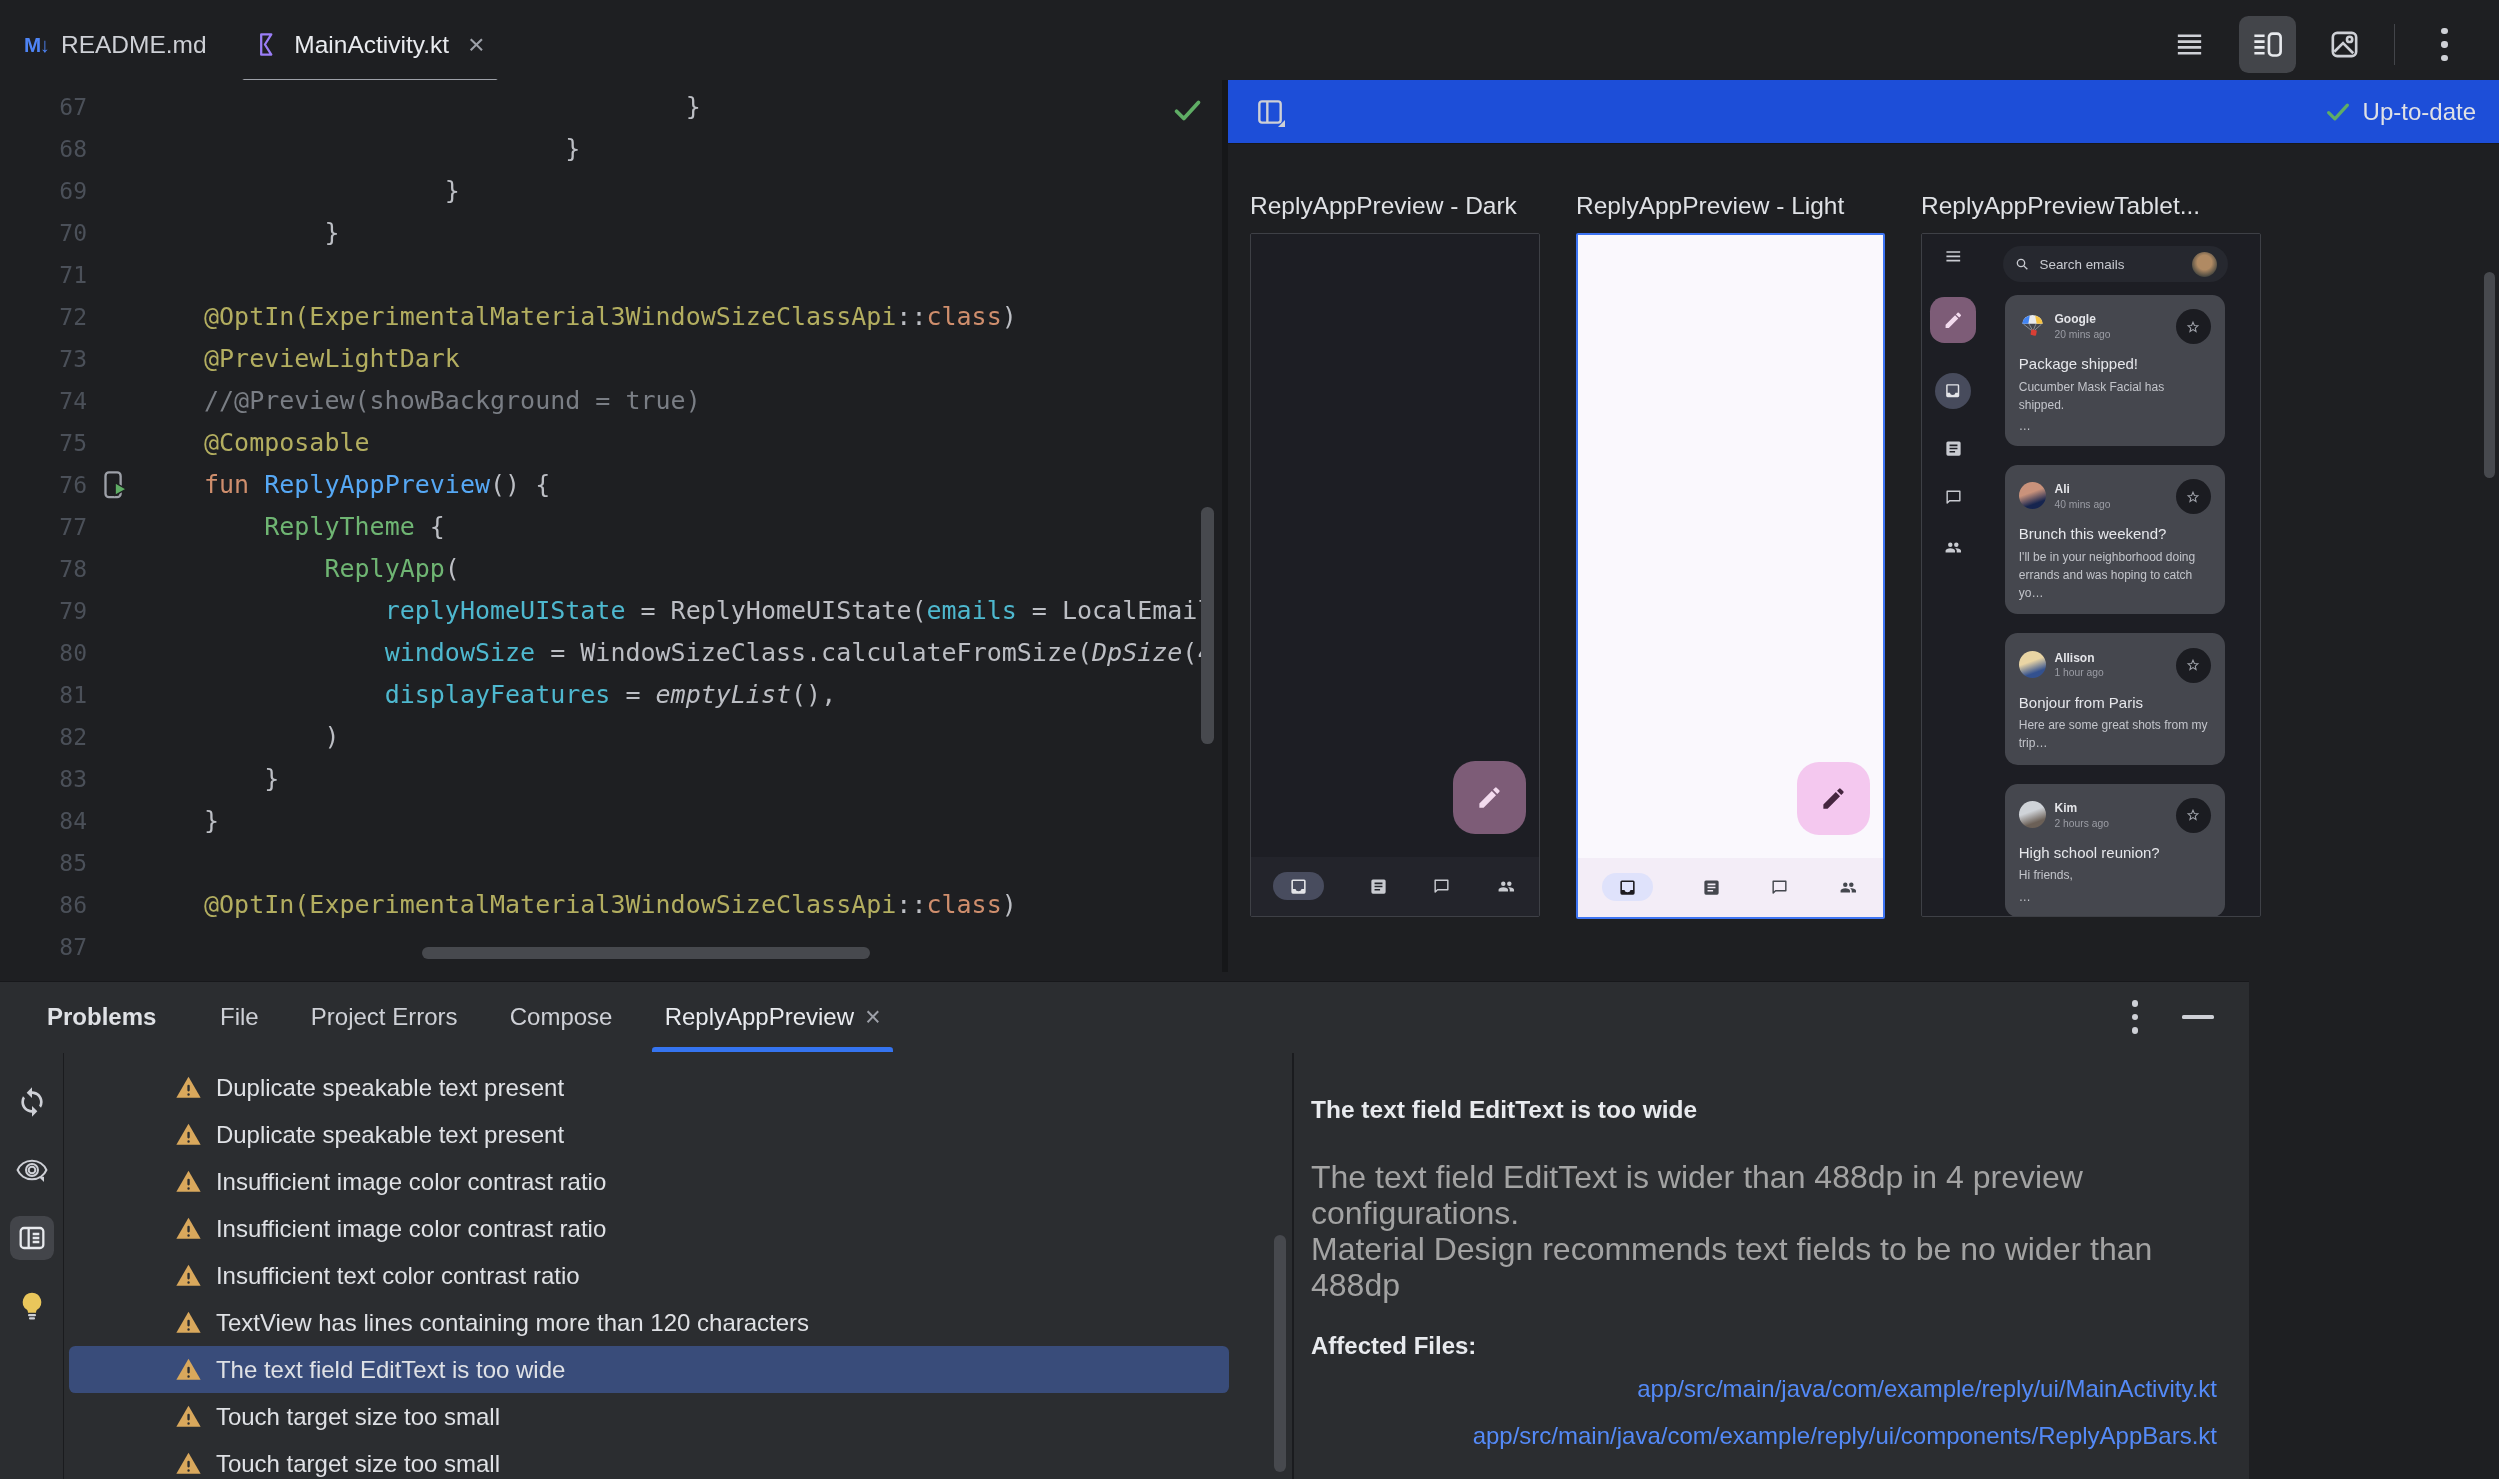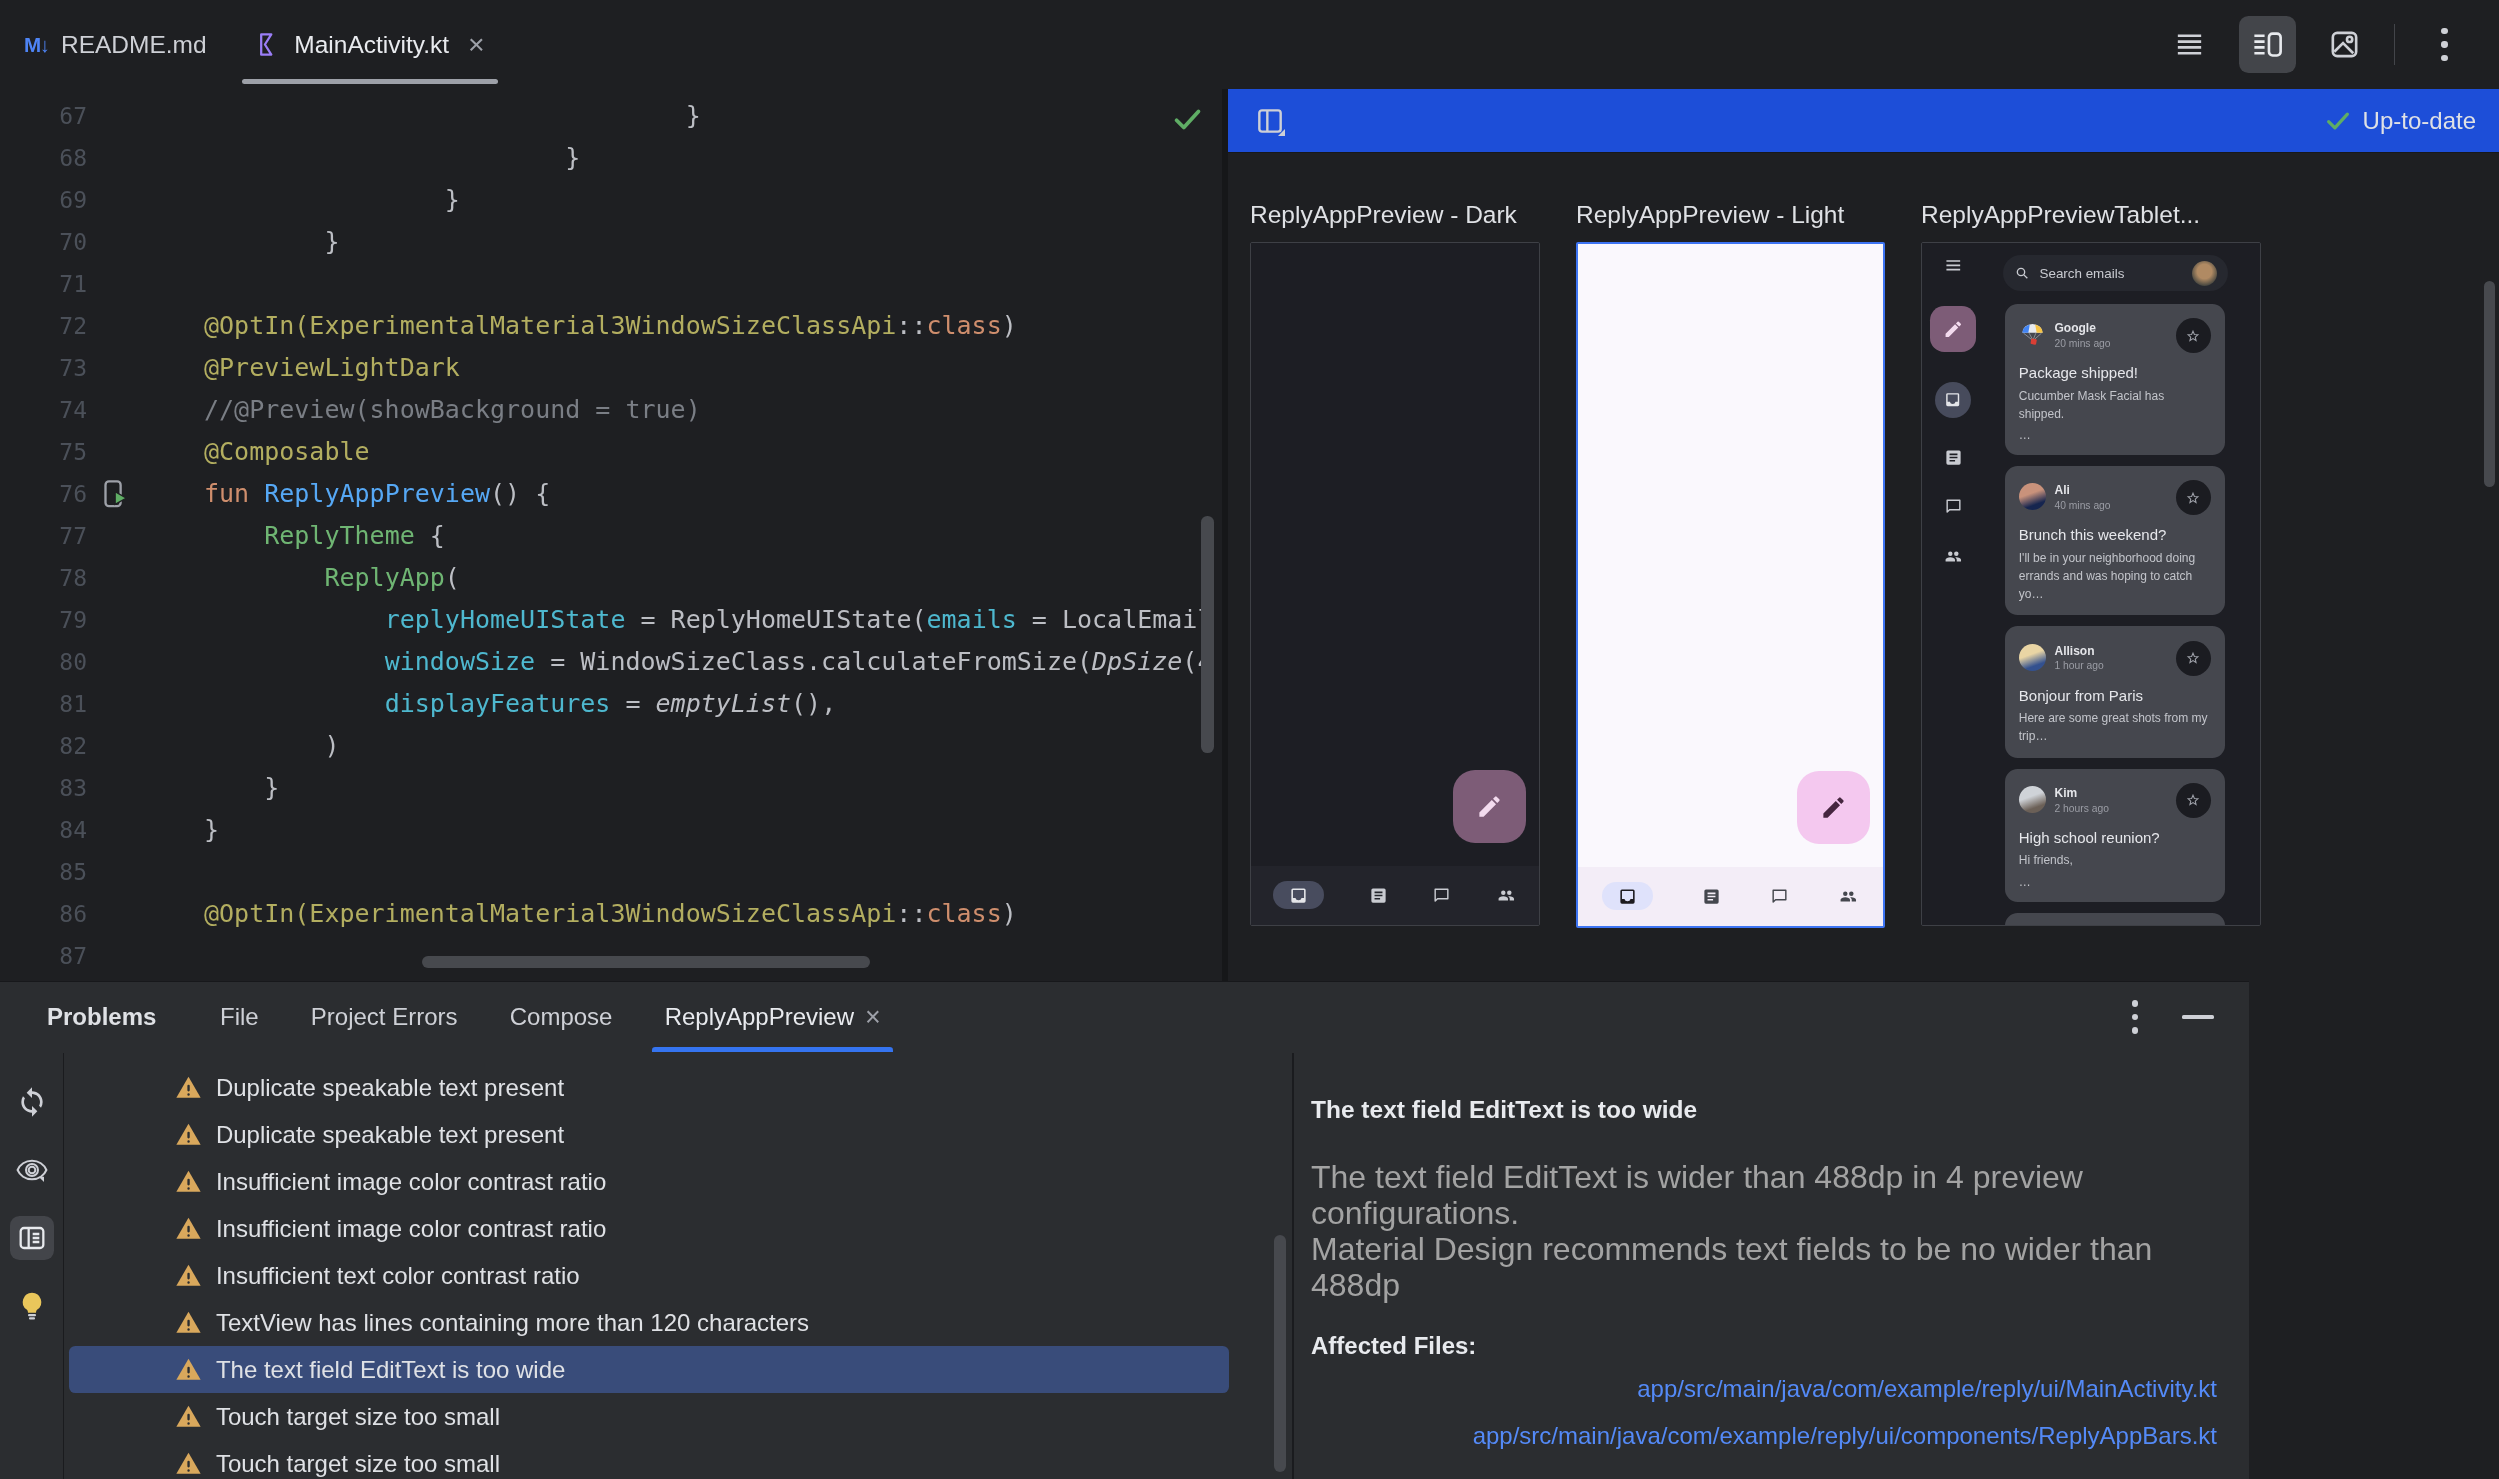--- a/index.html
+++ b/index.html
@@ -18,21 +18,21 @@
   .md-ic{font-weight:bold;font-size:20.6px;color:#4E84F5;letter-spacing:-1.6px;}
   .tab-close{color:#9DA0A8;font-size:28.5px;margin-left:6.3px;line-height:1;}
   .tb-actions{margin-left:auto;display:flex;align-items:center;gap:20.6px;padding-right:27px;}
   .tbbtn{width:57px;height:57px;border-radius:9.5px;display:flex;align-items:center;justify-content:center;}
   .tbbtn.on{background:#43454A;}
   .tbdiv{width:1.6px;height:41px;background:#43454A;}
   .dots{display:flex;flex-direction:column;gap:7.1px;align-items:center;}
   .dots i{width:6.3px;height:6.3px;border-radius:50%;background:#CED0D6;}
 
   
-  .main{position:absolute;left:0;top:89px;width:2500px;height:892px;}
+  .main{position:absolute;left:0;top:80px;width:2500px;height:892px;}
   .editor{position:absolute;left:0;top:0;width:1222px;height:892px;background:#1E1F22;overflow:hidden;}
   .vsep{position:absolute;left:1222px;top:0;width:5.5px;height:892px;background:#161719;}
   .codewrap{position:absolute;inset:0;padding-top:6.3px;}
   .cline{display:flex;height:42px;line-height:42px;white-space:pre;
          font-family:"DejaVu Sans Mono",monospace;font-size:25px;}
   .ln{width:87px;flex:none;text-align:right;color:#4B5059;font-size:23px;}
   .gslot{width:57px;flex:none;position:relative;}
   .gslot svg{position:absolute;left:12.7px;top:4.7px;}
   .lc{padding-left:60px;color:#BCBEC4;overflow:hidden;white-space:pre;}
   .t-p{color:#BCBEC4;} .t-a{color:#B3AE60;} .t-k{color:#CF8E6D;} .t-f{color:#56A8F5;}
@@ -51,21 +51,21 @@
   .pscroll{position:absolute;right:4.7px;top:127px;width:11px;height:206px;border-radius:5.5px;background:#47494E;}
   .pv{position:absolute;top:47px;}
   .pv-title{font-size:24.5px;color:#DFE1E5;margin-bottom:12.7px;white-space:nowrap;overflow:hidden;}
   .frame{position:relative;height:682px;overflow:hidden;border:0.8px solid #3E4046;border-radius:2px;}
   .pv.sel .frame{border:2.4px solid #3D74F3;}
 
   
   .searchbar{display:flex;align-items:center;gap:9.5px;height:36px;border-radius:18px;margin:12.7px 11px 0;padding:0 11px;}
   .stext{flex:1;font-size:13.4px;}
   .savatar{width:25px;height:25px;border-radius:50%;flex:none;}
-  .cards{padding:12.7px 11px;display:flex;flex-direction:column;gap:11px;}
+  .cards{padding:12.7px 11px;display:flex;flex-direction:column;gap:19px;}
   .pcard{border-radius:12.7px;padding:17.4px 14.2px 12.7px;flex:none;}
   .chead{display:flex;align-items:flex-start;}
   .cav{width:27px;height:27px;border-radius:50%;flex:none;overflow:hidden;}
   .cmeta{margin-left:8.7px;flex:1;min-width:0;}
   .cname{font-size:12px;font-weight:bold;}
   .ctime{font-size:10.3px;margin-top:2.4px;}
   .cstar{width:35px;height:35px;border-radius:50%;flex:none;display:flex;align-items:center;justify-content:center;margin-top:-3.2px;}
   .csub{font-size:15px;margin-top:11px;}
   .cbody{font-size:12px;line-height:18px;margin-top:5.5px;}
   .cmore{font-size:12px;margin-top:5.5px;}

